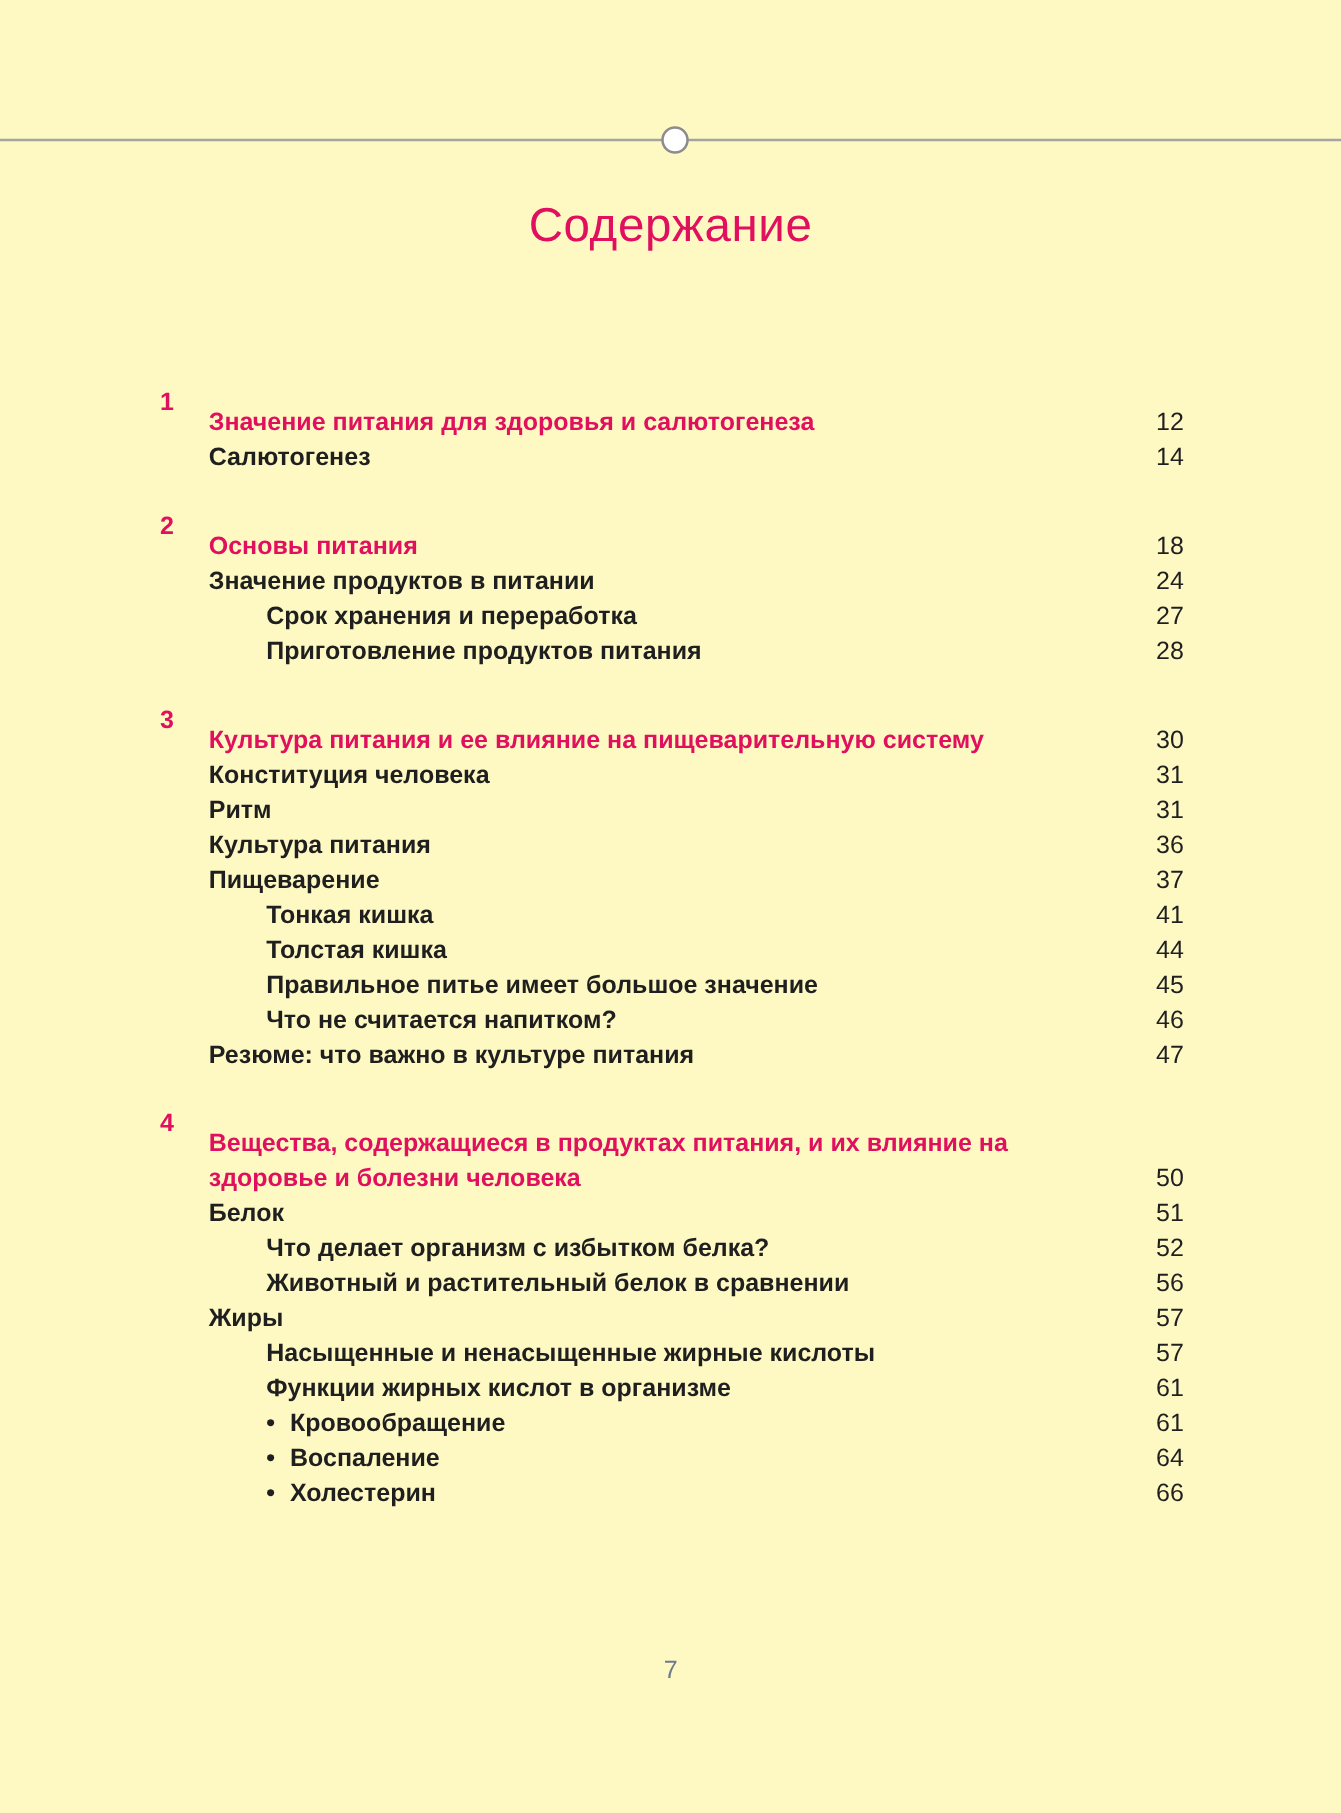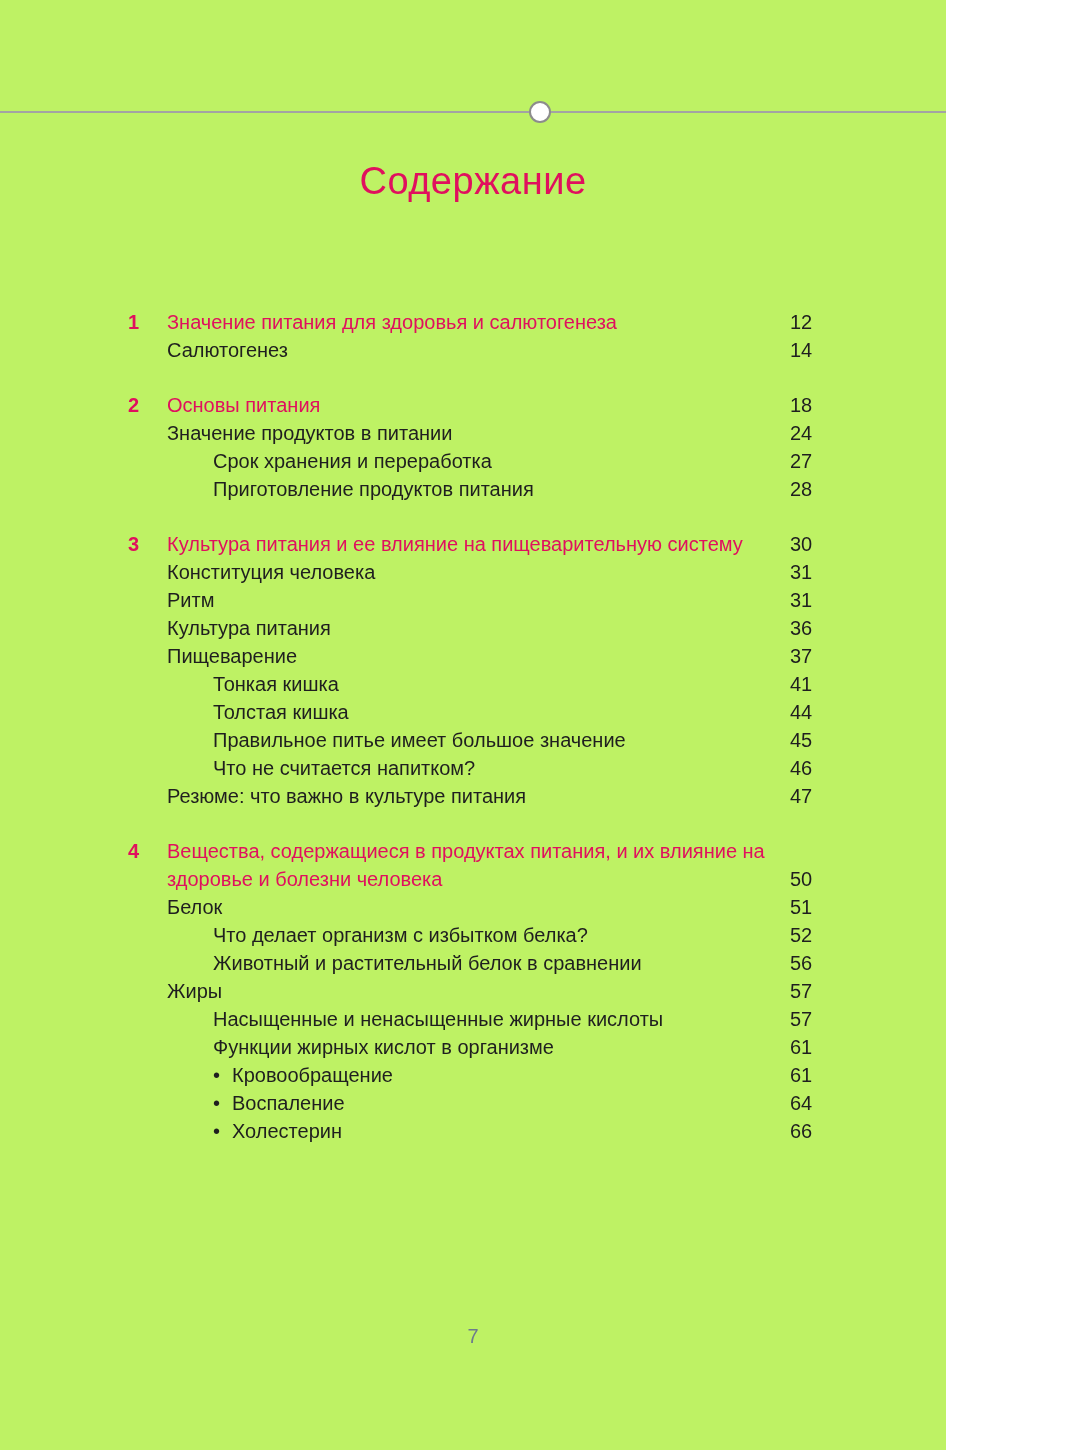--- a/index.html
+++ b/index.html
@@ -5,23 +5,23 @@
   :root {
     --accent: #e0105e;
     --text: #1f1f1f;
     --rule: #a3a3a3;
     --footer: #6d7b8d;
   }
   * { margin: 0; padding: 0; box-sizing: border-box; }
   body { background: #ffffff; }
   .page {
     position: relative;
-    width: 946px;
+    width: 1073px;
     height: 1450px;
-    background: #bef264;
+    background: #fef9c3;
     font-family: "Liberation Sans", "DejaVu Sans", sans-serif;
     overflow: hidden;
   }
   .rule {
     position: absolute;
     top: 111px; left: 0;
     width: 100%; height: 2px;
     background: var(--rule);
   }
   .rule-circle {
@@ -59,30 +59,32 @@
   .row .num {
     flex: none;
     width: 39px;
     font-weight: 700;
     color: var(--accent);
   }
   .row .text {
     flex: 1;
     padding-right: 10px;
     white-space: pre-line;
+    font-weight: bold;
   }
   .row.chapter .text {
     color: var(--accent);
-    font-weight: 400;
+    font-weight: 700;
+    margin-top: 16px;
   }
   .row.l2 .text { padding-left: 46px; }
   .row .pg {
     flex: none;
     min-width: 38px;
-    text-align: left;
+    text-align: center;
     align-self: flex-end;
     color: var(--text);
     font-weight: 400;
   }
   .bullet {
     display: inline-block;
     width: 19px;
     color: var(--text);
   }
   .footer {

